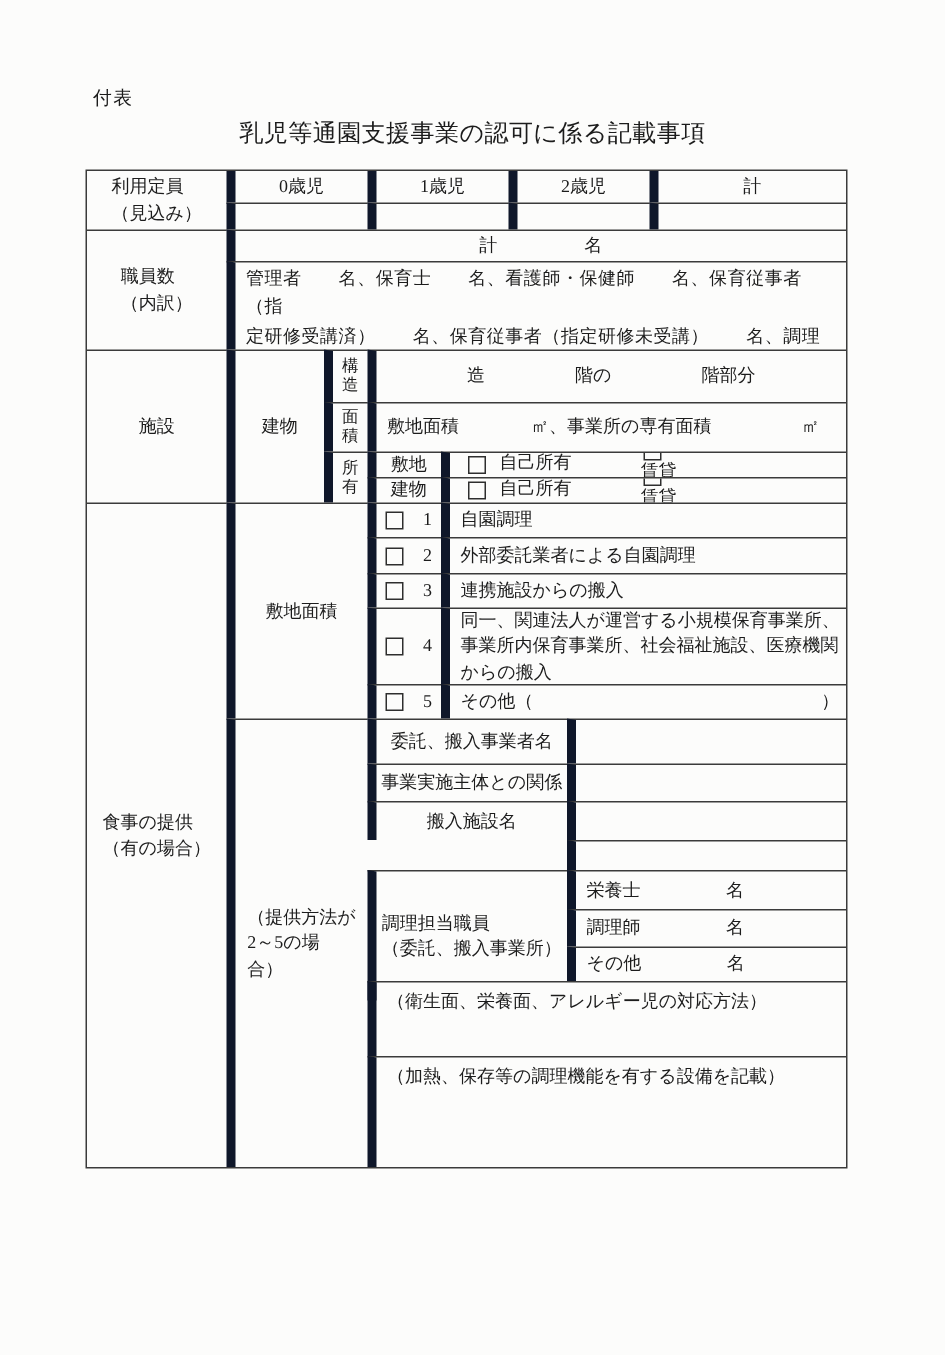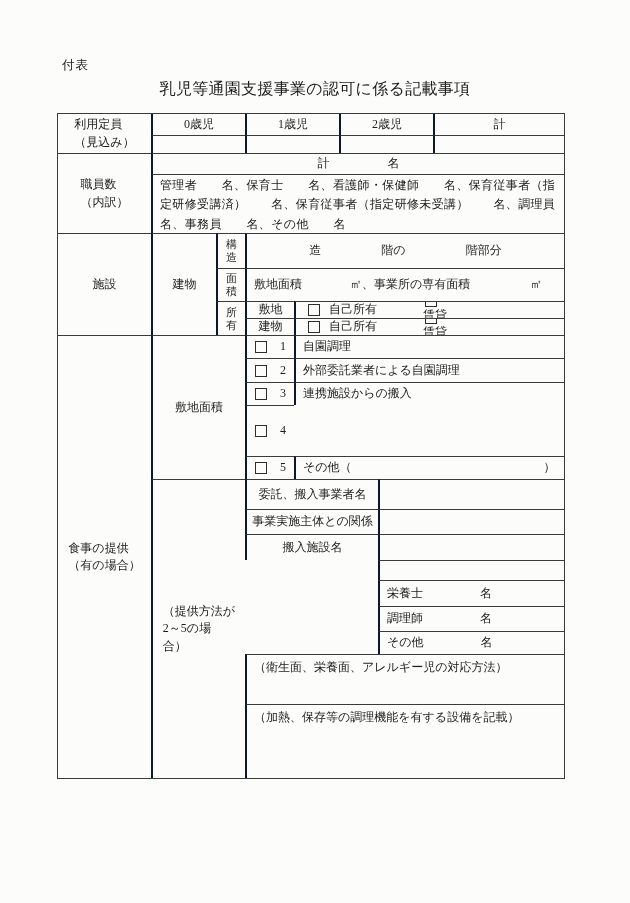--- a/index.html
+++ b/index.html
@@ -20,21 +20,21 @@
     text-align:center;font-size:16px;letter-spacing:0.3px;
   }
   .form-table{
     position:absolute;left:57px;top:113px;
     width:506px;height:664px;
     border:1px solid #3b3b3b;
     box-sizing:content-box;
   }
   .cell{
     position:absolute;box-sizing:border-box;
-    border-left:2px solid #0f172a;border-top:1px solid #3b3b3b;
+    border-left:6px solid #0f172a;border-top:1px solid #3b3b3b;
     display:flex;align-items:center;justify-content:center;
     font-size:12px;line-height:1.45;
     overflow:hidden;
   }
   .cell.noleft{border-left:none;}
   .cell.notop{border-top:none;}
   .pre{white-space:pre-line;}
   .ctr{text-align:left;}
   .lft{justify-content:flex-start;padding-left:7px;padding-right:4px;}
   .topleft{align-items:flex-start;justify-content:flex-start;padding:4px 7px;}
@@ -44,21 +44,21 @@
     padding:1px 7px;align-items:flex-start;justify-content:flex-start;
   }
   .cb{
     display:inline-block;width:10px;height:10px;
     border:1px solid #2e2e2e;background:transparent;flex:none;
   }
   .cbnum{margin-left:13px;}
   .pair .cb{margin-right:9px;}
   .pair{display:inline-flex;align-items:center;}
   .pair2{margin-left:46px;flex-direction:column;}
-  .own-val{padding-left:12px;}
+  .own-val{padding-left:12px;font-family:Liberation Mono, monospace;}
   .gap58{gap:58px;}
   .unit{margin-left:57px;}
   .m4{line-height:1.42;}
 </style>
 </head>
 <body>
 
 <div class="doc-tag">付表</div>
 <div class="doc-title">乳児等通園支援事業の認可に係る記載事項</div>
 
@@ -140,20 +140,23 @@
   <div class="cell" style="left:187px;top:268px;width:49px;height:23px">
     <span class="cb"></span>
     <span class="cbnum">3</span>
   </div>
   <div class="cell lft" style="left:236px;top:268px;width:270px;height:23px">連携施設からの搬入</div>
 
   <div class="cell" style="left:187px;top:291px;width:49px;height:51px">
     <span class="cb"></span>
     <span class="cbnum">4</span>
   </div>
+  <div class="cell lft pre m4" style="left:236px;top:291px;width:270px;height:51px">同一、関連法人が運営する小規模保育事業所、
+事業所内保育事業所、社会福祉施設、医療機関
+からの搬入</div>
 
   <div class="cell" style="left:187px;top:342px;width:49px;height:23px">
     <span class="cb"></span>
     <span class="cbnum">5</span>
   </div>
   <div class="cell lft" style="left:236px;top:342px;width:270px;height:23px">その他（　　　　　　　　　　　　　　　　）</div>
 
   <div class="cell pre ctr" style="left:93px;top:365px;width:94px;height:299px">（提供方法が
 2～5の場
 合）</div>
@@ -162,20 +165,22 @@
   <div class="cell" style="left:320px;top:365px;width:186px;height:30px"></div>
 
   <div class="cell" style="left:187px;top:395px;width:133px;height:25px">事業実施主体との関係</div>
   <div class="cell" style="left:320px;top:395px;width:186px;height:25px"></div>
 
   <div class="cell" style="left:187px;top:420px;width:133px;height:26px">搬入施設名</div>
   <div class="cell" style="left:320px;top:420px;width:186px;height:26px"></div>
 
   <div class="cell" style="left:320px;top:446px;width:186px;height:20px"></div>
 
+  <div class="cell pre ctr" style="left:187px;top:466px;width:133px;height:87px">調理担当職員
+（委託、搬入事業所）</div>
   <div class="cell lft" style="left:320px;top:466px;width:186px;height:26px">
     <span>栄養士</span>
     <span class="unit">名</span>
   </div>
   <div class="cell lft" style="left:320px;top:492px;width:186px;height:25px">
     <span>調理師</span>
     <span class="unit">名</span>
   </div>
   <div class="cell lft" style="left:320px;top:517px;width:186px;height:23px">
     <span>その他</span>

